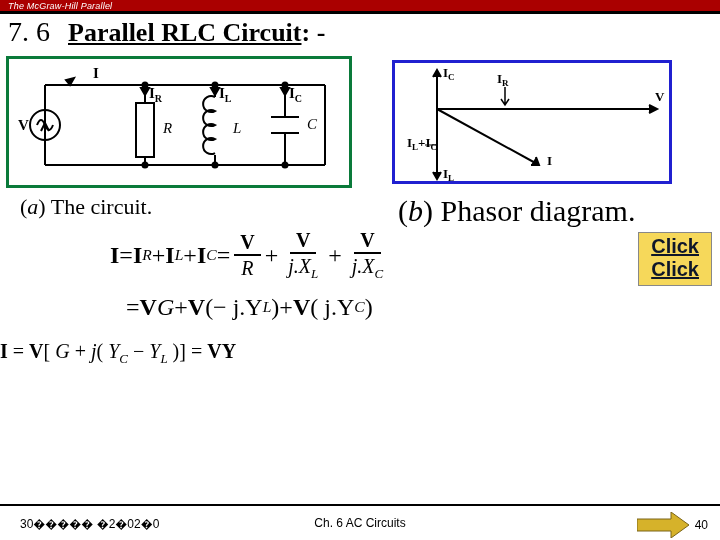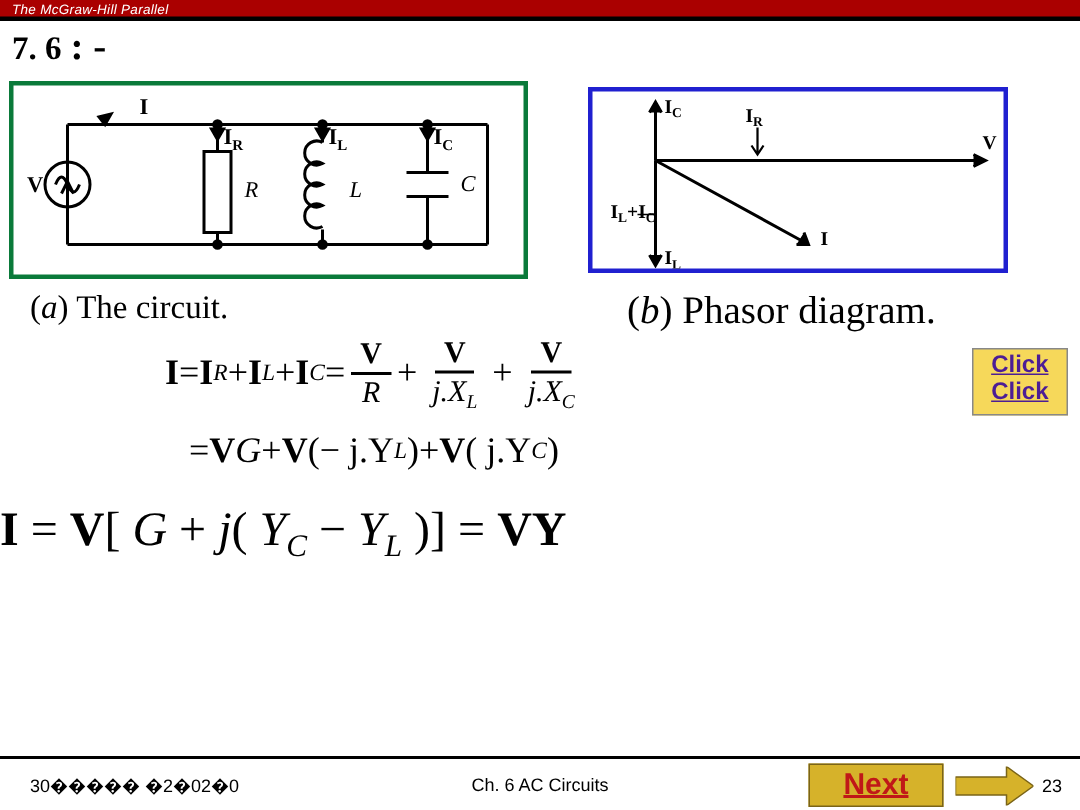--- a/index.html
+++ b/index.html
@@ -21,23 +21,23 @@
     font-size: 9px;
     font-style: italic;
     letter-spacing: 0.2px;
   }
   .title-row {
     display: flex;
     align-items: baseline;
     padding: 2px 8px 6px 8px;
   }
   .sec-num {
-    font-size: 22px;
-    font-weight: 700;
-    margin-right: 6px;
+    font-size: 28px;
+    font-weight: 400;
+    margin-right: 18px;
   }
   .sec-title {
     font-size: 26px;
     font-weight: bold;
     text-decoration: underline;
   }
   .sec-suf {
     font-size: 26px;
     font-weight: bold;
   }
@@ -65,36 +65,36 @@
     display: flex;
     padding: 6px 0 0 0;
   }
   .capA {
     width: 360px;
     font-size: 22px;
     margin-left: 20px;
   }
   .capB {
     width: 290px;
-    font-size: 26px;
-    margin-left: 38px;
+    font-size: 30px;
+    margin-left: 18px;
   }
   .em { font-style: italic; }
   .click-box {
     position: absolute;
     right: 8px;
     top: 232px;
     background: #f6d85a;
     border: 1px solid #888;
     padding: 2px 12px 4px 12px;
     font-family: Arial, sans-serif;
     line-height: 1.15;
-    color: #4c1d95;
+    color: #0f172a;
     text-decoration: underline;
-    font-size: 16px;
+    font-size: 20px;
     font-weight: bold;
   }
   .eq-block {
     padding-left: 110px;
     font-size: 24px;
   }
   .eq-row {
     display: flex;
     align-items: center;
     height: 54px;
@@ -178,20 +178,21 @@
 </style>
 </head>
 <body>
 
 <div class="topbar">
   <span>The McGraw-Hill Parallel</span>
 </div>
 
 <div class="title-row">
   <span class="sec-num">7. 6</span>
+  <span class="sec-title">Parallel RLC Circuit</span>
   <span class="sec-suf"> : -</span>
 </div>
 
 <div class="figs">
   <div class="figA">
     <svg width="330" height="120" viewBox="0 0 330 120">
       <g stroke="#000" stroke-width="2" fill="none">
         <path d="M30,22 H310 M30,22 V102 M310,22 V102 M30,102 H310"></path>
         <path d="M55,22 l-4,-5 l8,-2 l-4,7 z" fill="#000"></path>
         <circle cx="30" cy="62" r="15"></circle>
@@ -306,36 +307,35 @@
       <span>)</span>
     <span> + </span>
     <span class="mbf">V</span>
       <span>( j.Y</span>
       <span class="sub">C</span>
       <span>)</span>
   </div>
 </div>
 
 <div class="or-row">
-  <div style="font-size:32px;">
+  <div style="font-size:20px;">
     <span class="mbf">I</span><span> = </span>
     <span class="mbf">V</span><span>[</span>
     <span class="em">G</span><span> + </span><span class="em">j</span><span>(</span>
     <span class="em">Y</span><span class="sub">C</span>
     <span> − </span>
     <span class="em">Y</span><span class="sub">L</span>
     <span>)</span><span>]</span>
     <span> = </span><span class="mbf">VY</span>
   </div>
 </div>
 
 <div class="footer-sep"></div>
 <div class="footer">
   <span class="f-date">30����� �2�02�0</span>
   <span class="f-ch">Ch. 6 AC Circuits</span>
   <div class="f-next-wrap">
-    <span class="f-next">Next</span>
     <svg width="52" height="26">
       <polygon points="0,7 34,7 34,0 52,13 34,26 34,19 0,19" fill="#d6b22a" stroke="#7a6418"></polygon>
     </svg>
-    <span class="f-pg" style="margin-left:6px;">23</span>
+    <span class="f-pg" style="margin-left:6px;">40</span>
   </div>
 </div>
 
 </body></html>

